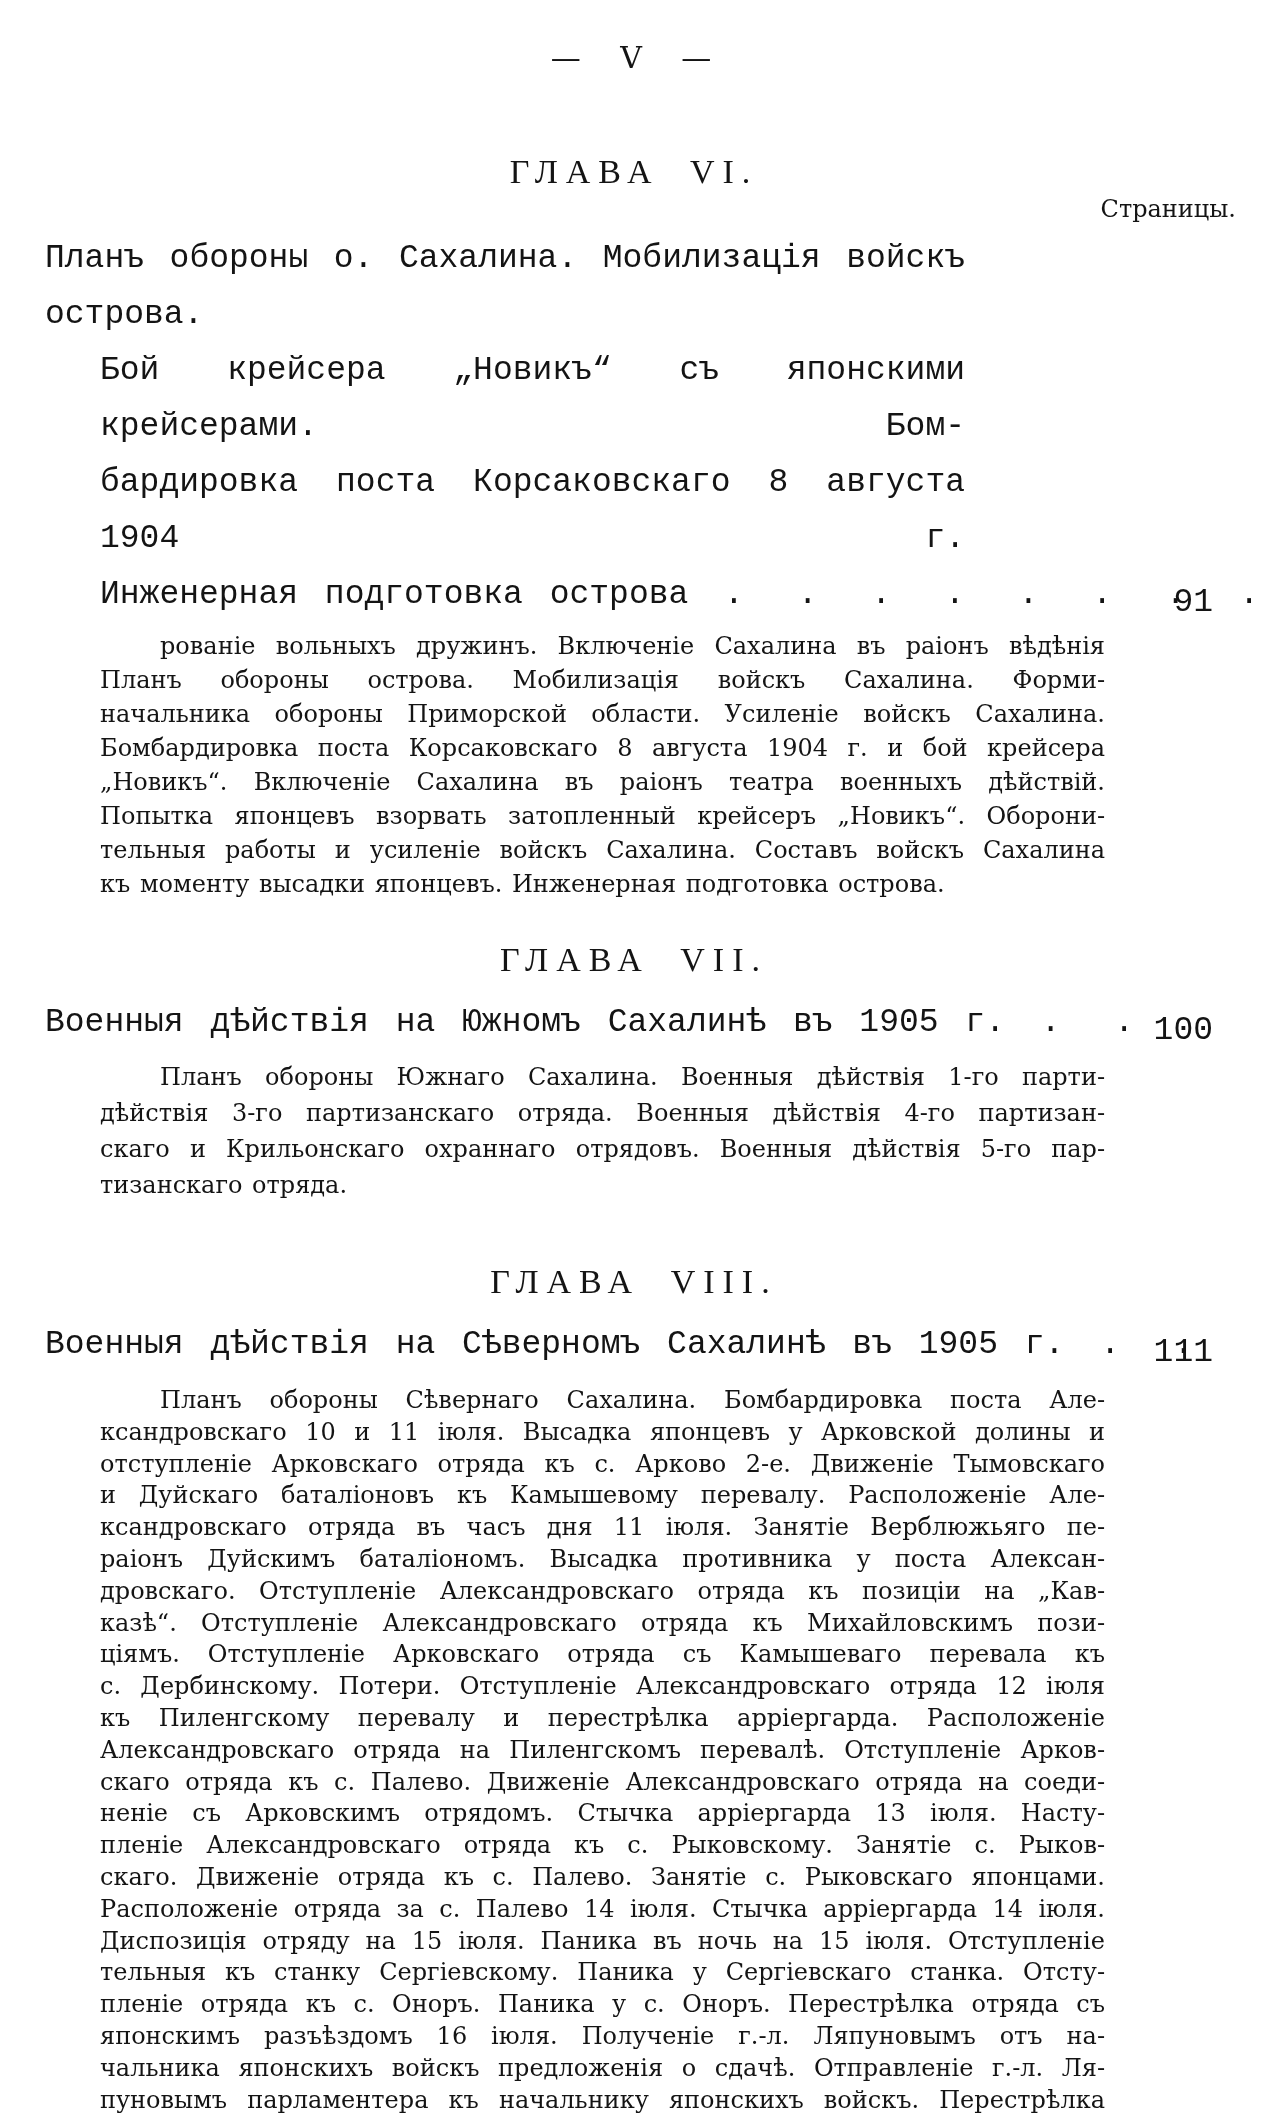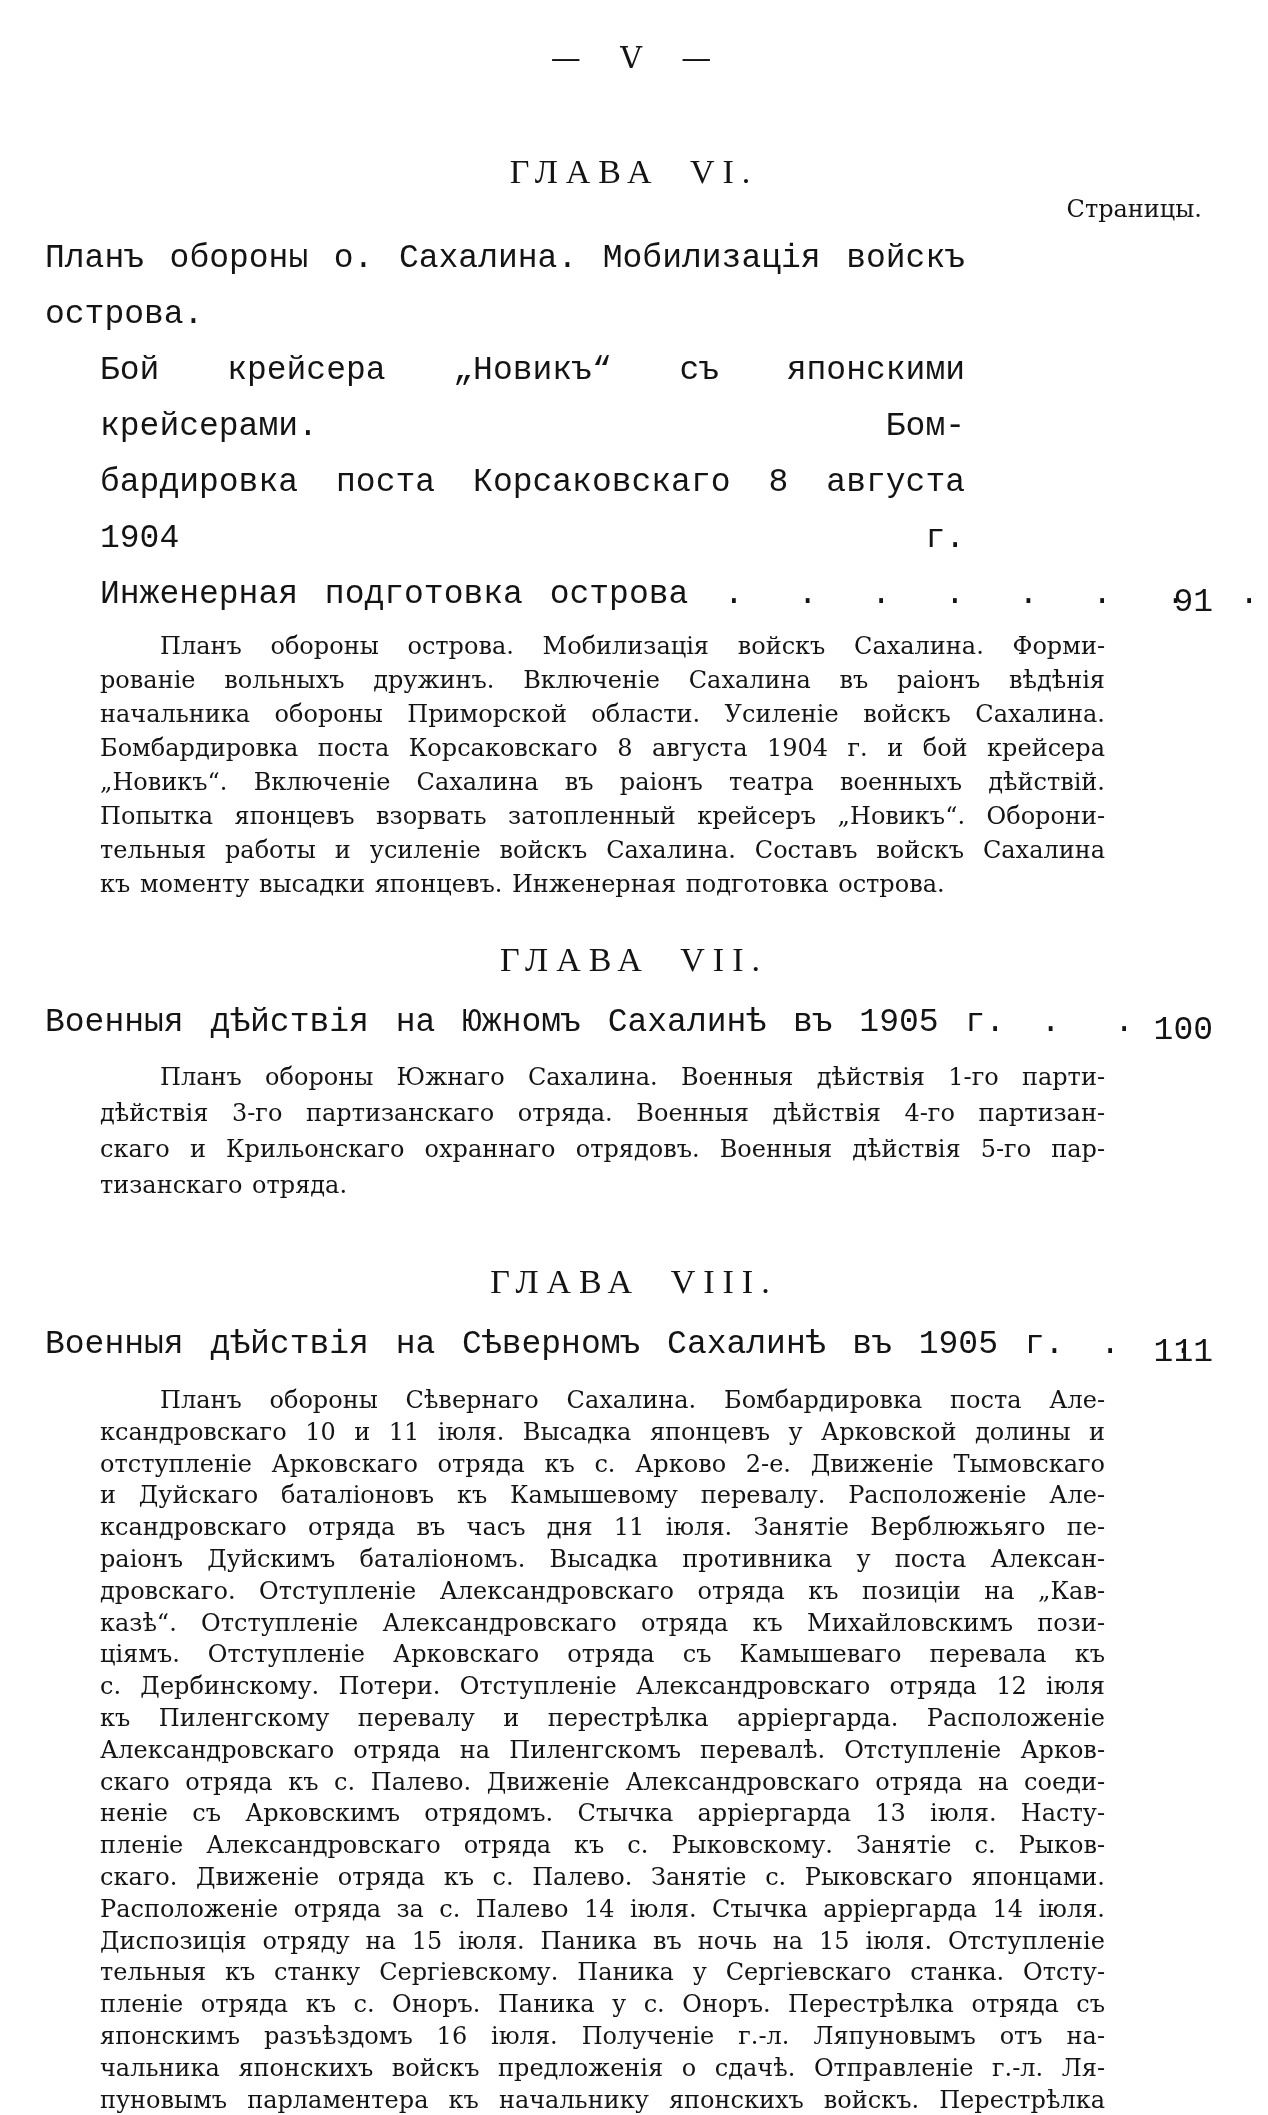--- a/index.html
+++ b/index.html
@@ -34,21 +34,21 @@
     word-spacing: 14px;
     font-family: Liberation Serif, serif;
   }
   .heading-6 { margin-top: 78px; }
   .heading-7 { margin-top: 40px; }
   .heading-8 { margin-top: 60px; }
 
   .pages-label {
     margin-top: 4px;
     text-align: right;
-    padding-right: 66px;
+    padding-right: 32px;
     font-size: 24px;
   }
 
   .entry {
     margin: 8px 55px 0 45px;
     font-size: 33px;
     line-height: 56px;
     font-family: Liberation Mono, monospace;
   }
   .entry-7, .entry-8 { margin-top: 16px; }
@@ -105,22 +105,22 @@
           <div>Бой крейсера „Новикъ“ съ японскими крейсерами. Бом-</div>
           <div>бардировка поста Корсаковскаго 8 августа 1904 г.</div>
         </div>
       <div class="entry-row">
         <span class="entry-last">Инженерная подготовка острова</span>
         <span class="leader">. . . . . . . . .</span>
         <span class="pagenum">91</span>
       </div>
     </div>
     <div class="summary summary-6">
+        <div>рованіе вольныхъ дружинъ. Включеніе Сахалина въ раіонъ вѣдѣнія</div>
         <div>Планъ обороны острова. Мобилизація войскъ Сахалина. Форми-</div>
-        <div>рованіе вольныхъ дружинъ. Включеніе Сахалина въ раіонъ вѣдѣнія</div>
         <div>начальника обороны Приморской области. Усиленіе войскъ Сахалина.</div>
         <div>Бомбардировка поста Корсаковскаго 8 августа 1904 г. и бой крейсера</div>
         <div>„Новикъ“. Включеніе Сахалина въ раіонъ театра военныхъ дѣйствій.</div>
         <div>Попытка японцевъ взорвать затопленный крейсеръ „Новикъ“. Оборони-</div>
         <div>тельныя работы и усиленіе войскъ Сахалина. Составъ войскъ Сахалина</div>
         <div>къ моменту высадки японцевъ. Инженерная подготовка острова.</div>
       </div>
   </section>
 
   <section>

